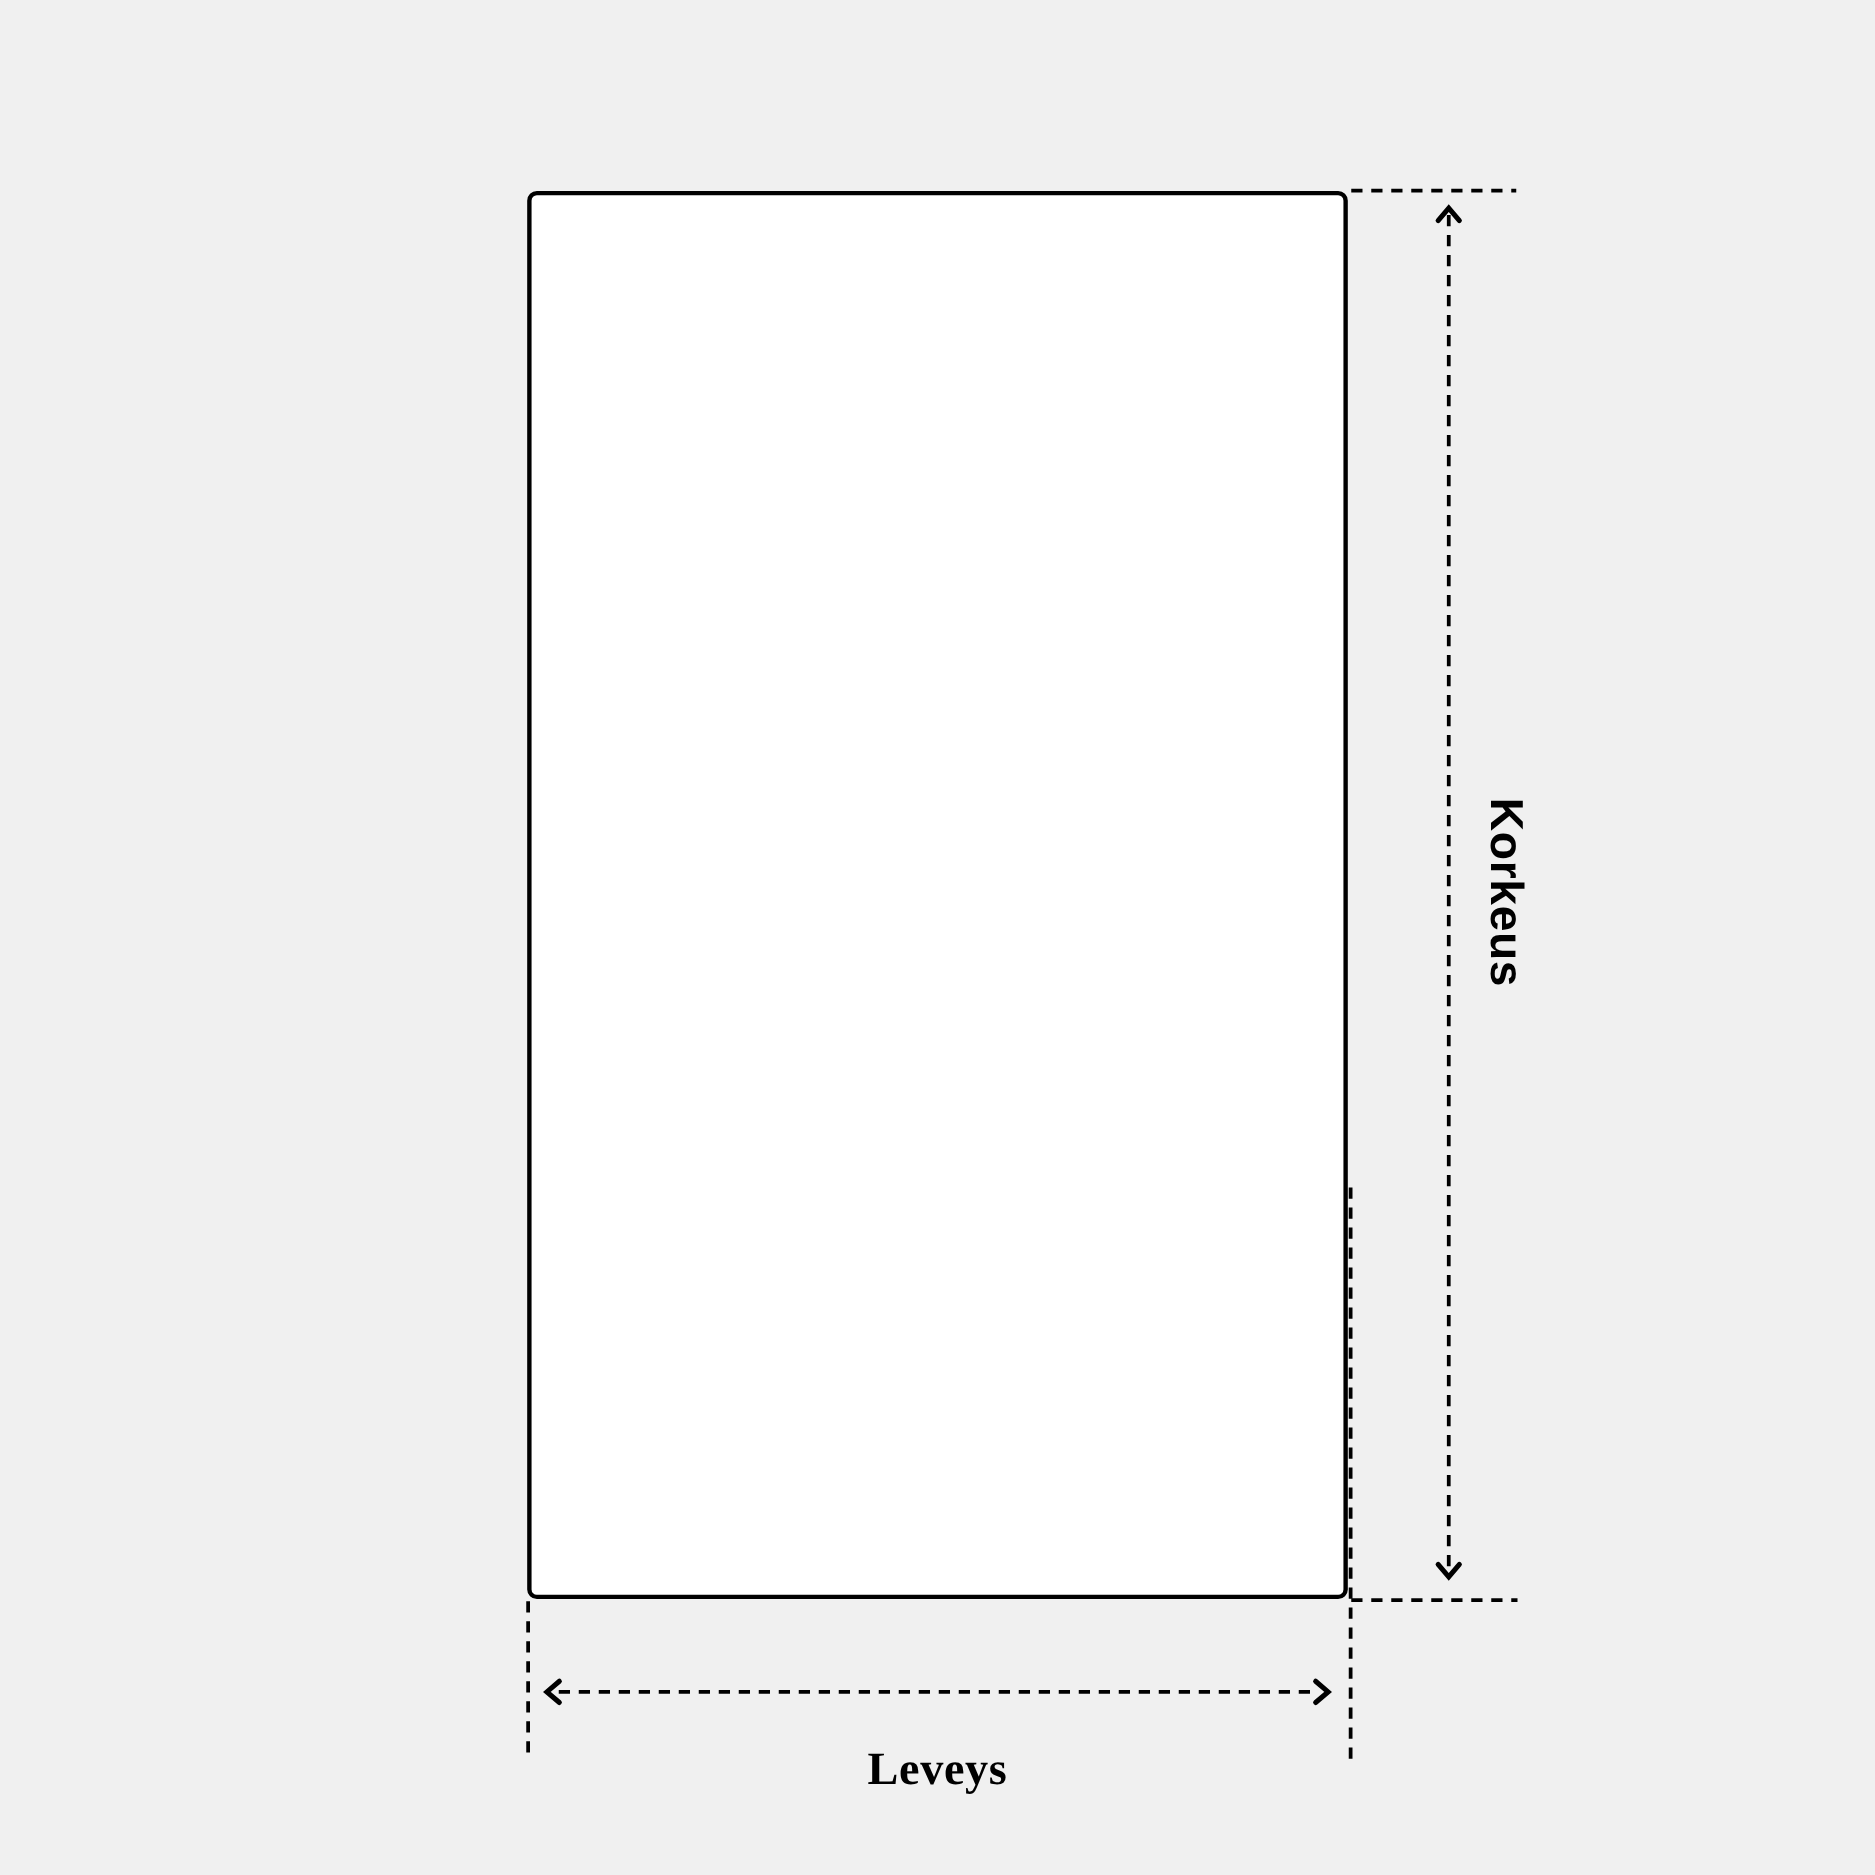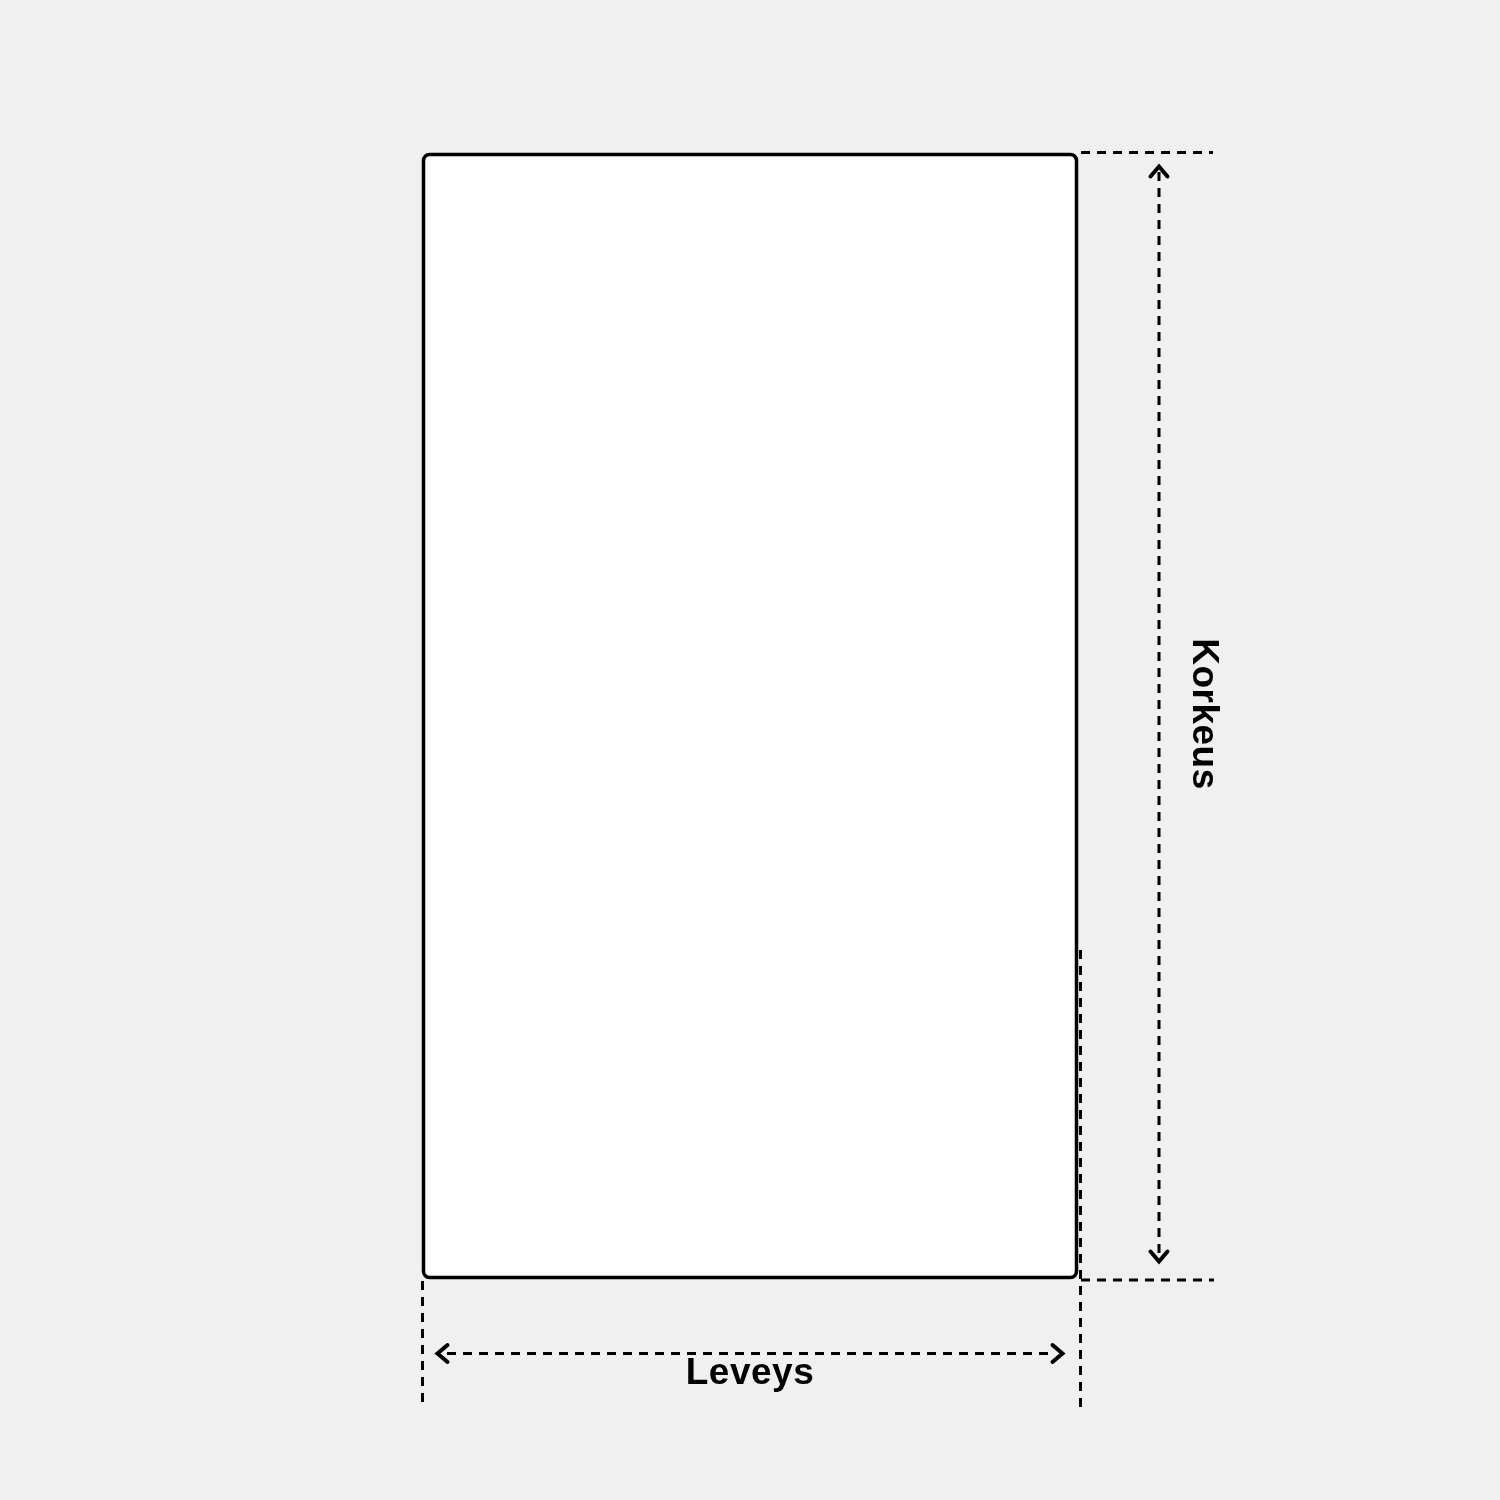--- a/index.html
+++ b/index.html
@@ -36,22 +36,23 @@
     white-space: nowrap;
     user-select: none;
   }
   .dim-label--height {
     left: 1205px;
     top: 714px;
     transform: translate(-50%, -50%) rotate(90deg);
   }
   .dim-label--width {
     left: 750px;
-    top: 1372px;
+    top: 1416px;
     transform: translate(-50%, -50%);
+    font-family: Liberation Serif, serif;
   }
 </style>
 </head>
 <body>
 
 <div class="stage">
 
   <svg width="1500" height="1500" viewBox="0 0 1500 1500">
 
     <rect x="423.5" y="154.5" width="653" height="1123" rx="6" fill="#ffffff" stroke="#000000" stroke-width="3.5"></rect>

